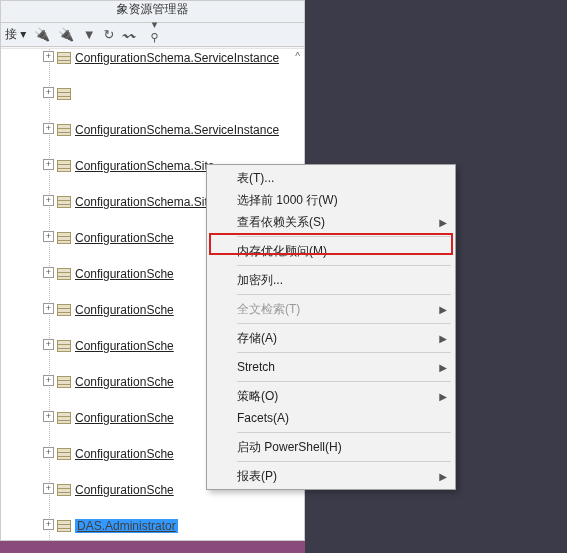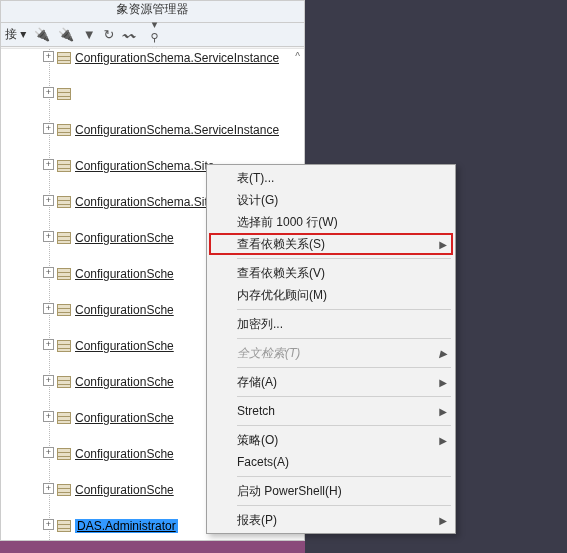--- a/index.html
+++ b/index.html
@@ -11,28 +11,28 @@
   .toolbar { height: 24px; background: #eef2f7; border-bottom: 1px solid #ccc; display: flex; align-items: center; padding: 0 4px; gap: 8px; color: #555; }
   .toolbar .tb-item { font-size: 12px; color: #333; }
   .toolbar .tb-icon { font-size: 13px; color: #555; }
   .tree { position: absolute; left: 0; top: 47px; right: 0; bottom: 0; overflow: hidden; background: #fff; border-top: 1px solid #e5e5e5; }
   .tree-row { display: flex; align-items: center; height: 18px; padding-left: 56px; white-space: nowrap; position: relative; color: #222; }
   .tree-row .expander { position: absolute; left: 42px; top: 2px; width: 11px; height: 11px; border: 1px solid #999; background: #fff; font-size: 9px; line-height: 9px; text-align: center; color: #555; }
   .tree-row .table-icon { width: 14px; height: 12px; margin-right: 4px; background: #e8e0c8; border: 1px solid #a89868; position: relative; flex: 0 0 auto; }
   .tree-row .table-icon::before { content:""; position:absolute; left:0; right:0; top:3px; height:1px; background:#a89868; }
   .tree-row .table-icon::after { content:""; position:absolute; left:0; right:0; top:7px; height:1px; background:#a89868; }
   .tree-row.selected { }
-  .tree-row.selected .label-wrap { background: #3399ff; color: #000000; padding: 0 2px; text-align: center; }
+  .tree-row.selected .label-wrap { background: #3399ff; color: #404040; padding: 0 2px; text-align: center; }
   .label-wrap { overflow: hidden; text-overflow: clip; text-decoration: underline; }
   .vline { position: absolute; left: 48px; top: 0; bottom: 0; width: 0; border-left: 1px dotted #bbb; }
   .scroll-caret { position: absolute; right: 4px; top: 2px; font-size: 10px; color: #666; }
   .ctx-menu { position: absolute; left: 206px; top: 164px; width: 250px; background: #f2f2f2; border: 1px solid #a0a0a0; box-shadow: 3px 3px 6px rgba(0,0,0,.25); padding: 2px; }
   .ctx-item { height: 22px; display: flex; align-items: center; padding-left: 28px; padding-right: 18px; color: #222; position: relative; }
   .ctx-item .arrow { position: absolute; right: 6px; font-size: 10px; color: #555; }
-  .ctx-item.disabled { color: #9a9a9a; font-style: italic; }
+  .ctx-item.disabled { color: #9a9a9a; }
   .ctx-sep { height: 1px; margin: 3px 2px 3px 28px; background: #d0d0d0; }
   .ctx-icon-col { position: absolute; left: 0; top: 0; bottom: 0; width: 24px; }
   .ctx-highlight { position: absolute; border: 2px solid #d62020; pointer-events: none; }
   .bottom-strip { position: absolute; left: 0; bottom: 0; width: 305px; height: 12px; background: #8a4a7a; }
 </style>
 </head>
 <body>
 
 <div class="panel">
   <div class="titlebar">
@@ -123,33 +123,27 @@
       </div>
     </div>
 </div>
 
 <div class="ctx-menu" id="ctxMenu">
   <div class="ctx-icon-col"></div>
 <div class="ctx-item">
       <span>表(T)...</span>
     </div>
     <div class="ctx-item">
-      <span>设计(G)</span>
-    </div>
-    <div class="ctx-item">
       <span>选择前 1000 行(W)</span>
     </div>
     <div class="ctx-item">
       <span>查看依赖关系(S)</span>
       <span class="arrow">▶</span>
     </div>
     <div class="ctx-sep"></div>
-    <div class="ctx-item">
-      <span>查看依赖关系(V)</span>
-    </div>
     <div class="ctx-item">
       <span>内存优化顾问(M)</span>
     </div>
     <div class="ctx-sep"></div>
     <div class="ctx-item">
       <span>加密列...</span>
     </div>
     <div class="ctx-sep"></div>
     <div class="ctx-item disabled">
       <span>全文检索(T)</span>

